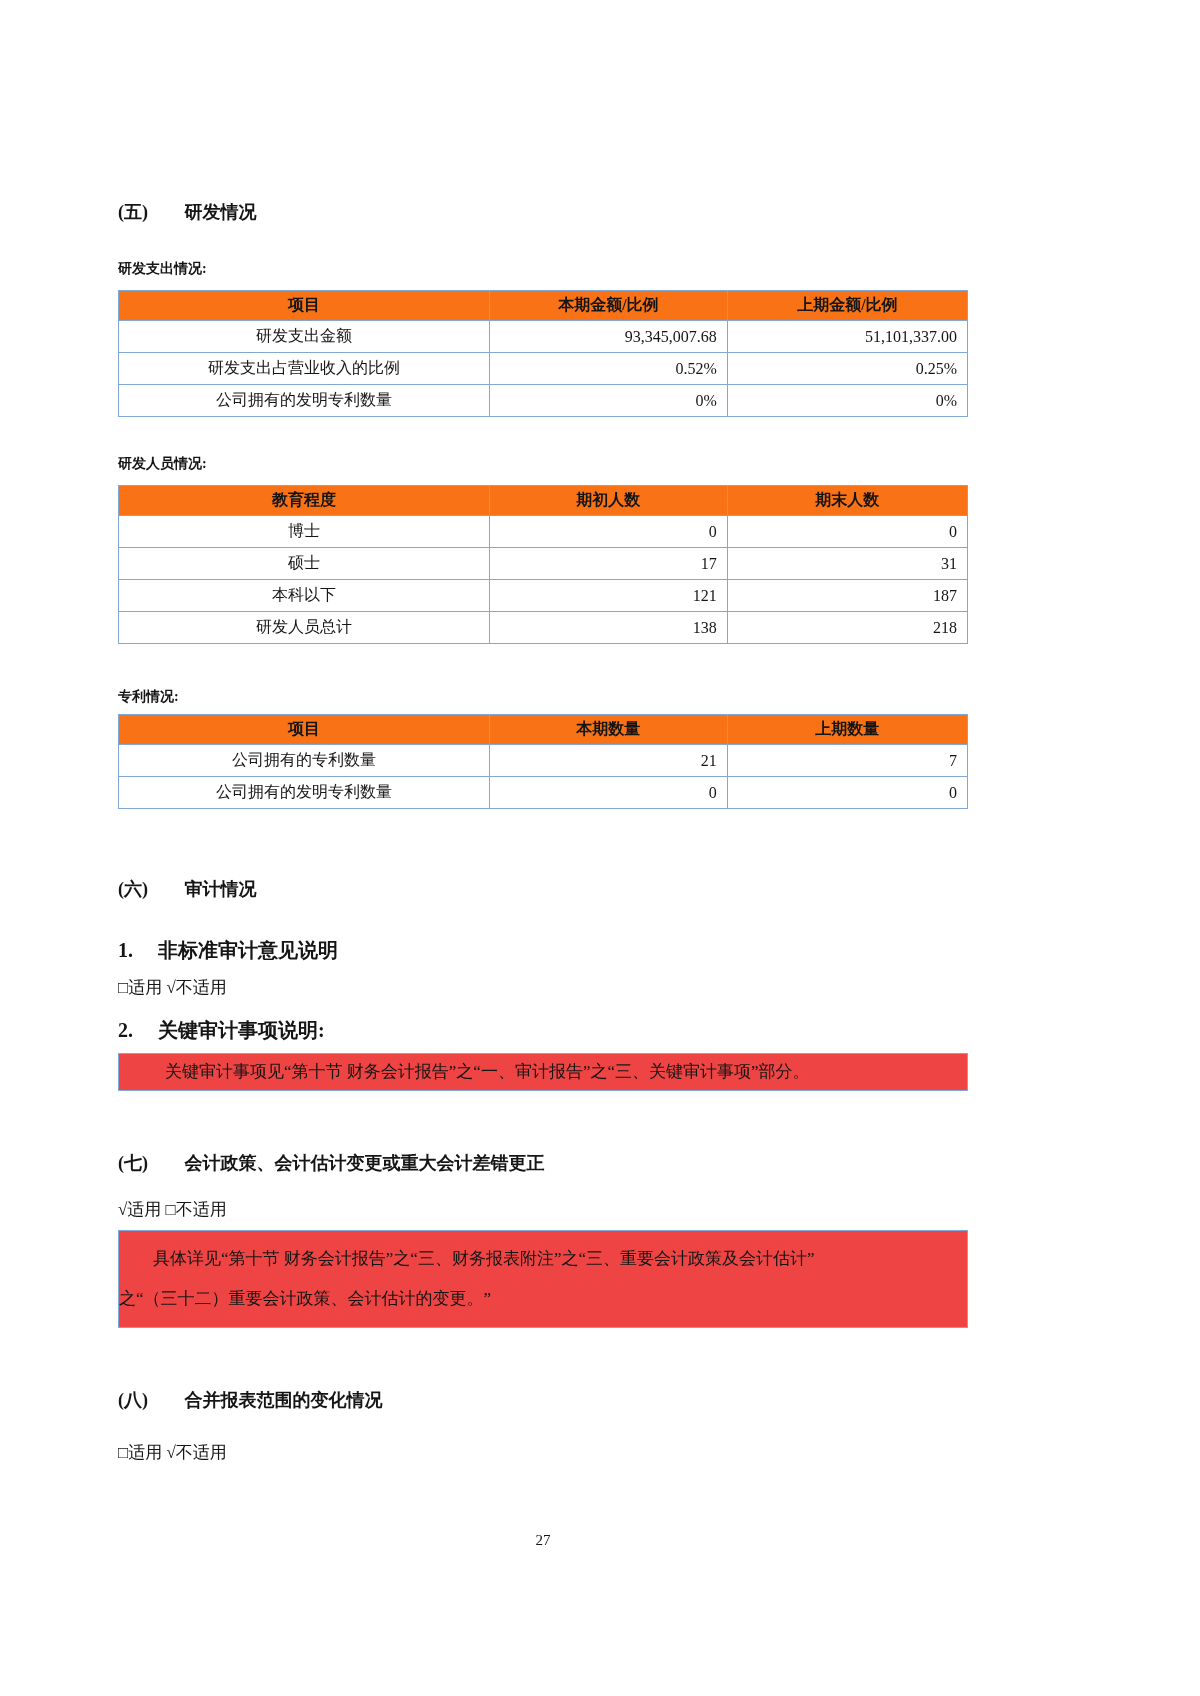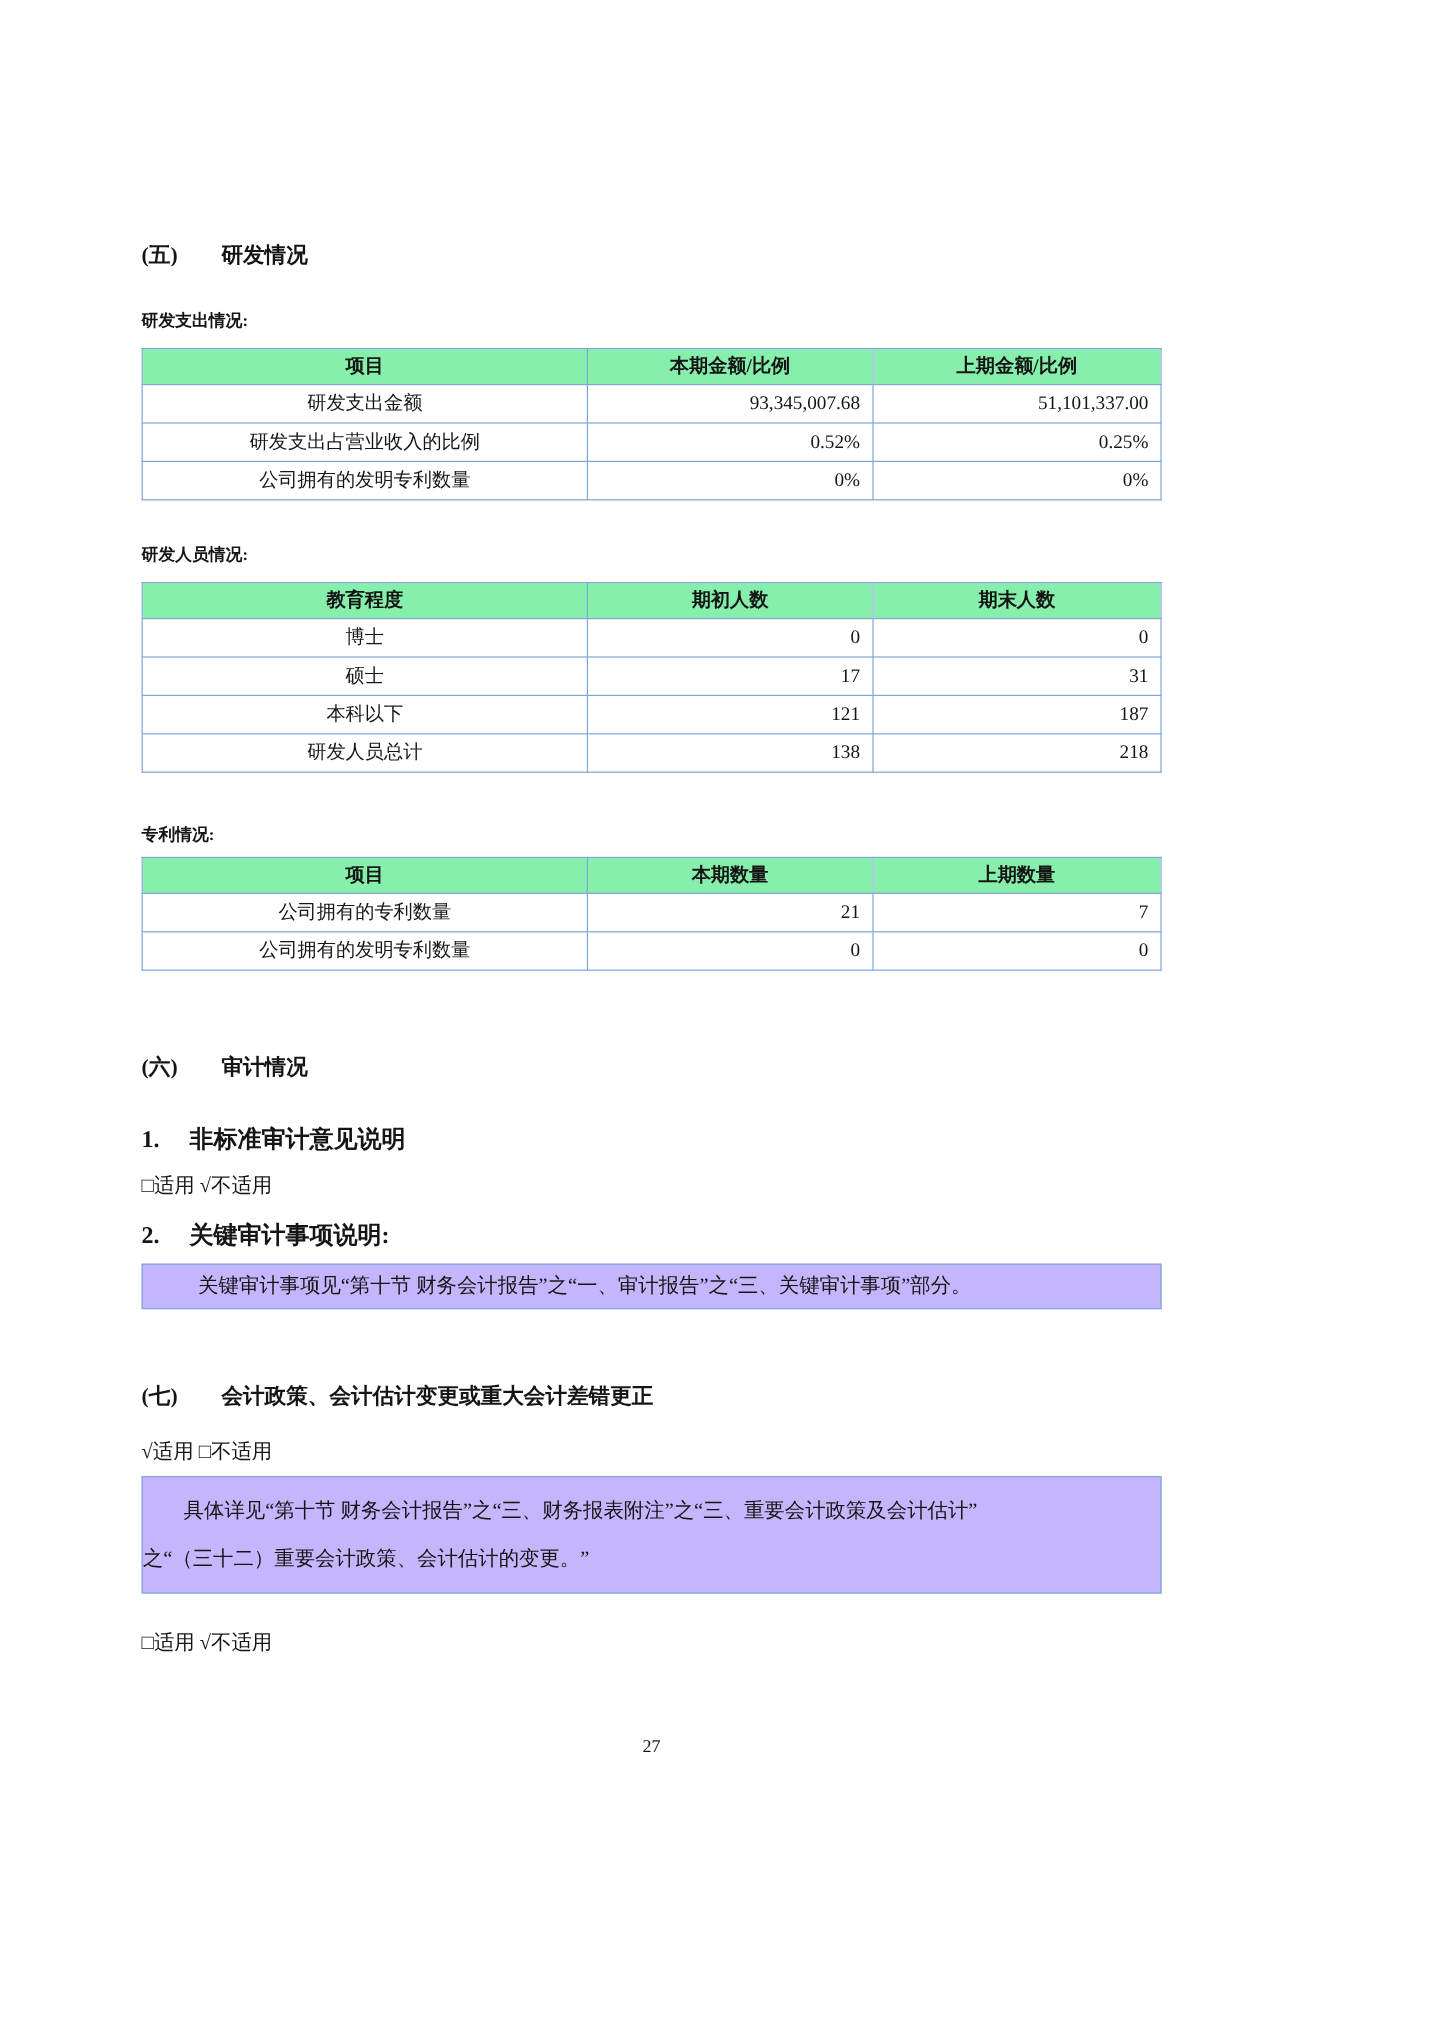--- a/index.html
+++ b/index.html
@@ -29,37 +29,37 @@
     font-size:16px;
   }
   table.tbl th, table.tbl td {
     border:1px solid #7fa8d8;
     height:32px;
     padding:2px 10px;
     overflow:hidden;
     white-space:nowrap;
   }
   table.tbl th {
-    background:#86efac;
+    background:#f97316;
     font-weight:bold;
     text-align:center;
     height:30px;
   }
   table.tbl td.c { text-align:center; }
   table.tbl td.r { text-align:right; }
   table.tbl col.w1 { width:43.7%; }
   table.tbl col.w2 { width:28.0%; }
   table.tbl col.w3 { width:28.3%; }
 
   .textbox {
     border:1px solid #7fa8d8;
     width:100%;
     font-size:17px;
     padding:7px 12px;
-    background:#c4b5fd;
+    background:#ef4444;
   }
   .textbox .indent { text-indent:2em; }
   .textbox.single { line-height:22px; }
   .textbox.multi { line-height:40px; padding:8px 0; }
 
   
   .mt-caption1 { margin-top:34px; }
   .mt-table1   { margin-top:10px; }
   .mt-caption2 { margin-top:36px; }
   .mt-table2   { margin-top:10px; }
@@ -220,18 +220,22 @@
     <span class="h-title">会计政策、会计估计变更或重大会计差错更正</span>
   </div>
 
   <div class="checkline mt-check2">√适用 □不适用</div>
 
   <div class="textbox multi mt-box2">
     <div class="indent">具体详见“第十节 财务会计报告”之“三、财务报表附注”之“三、重要会计政策及会计估计”</div>
     <div>之“（三十二）重要会计政策、会计估计的变更。”</div>
   </div>
 
+  <div class="heading mt-s8">
+    <span class="h-num">(八)</span>
+    <span class="h-title">合并报表范围的变化情况</span>
+  </div>
 
   <div class="checkline mt-check3">□适用  √不适用</div>
 
   <div class="pagenum">27</div>
 
 </div>
 
 </body></html>

